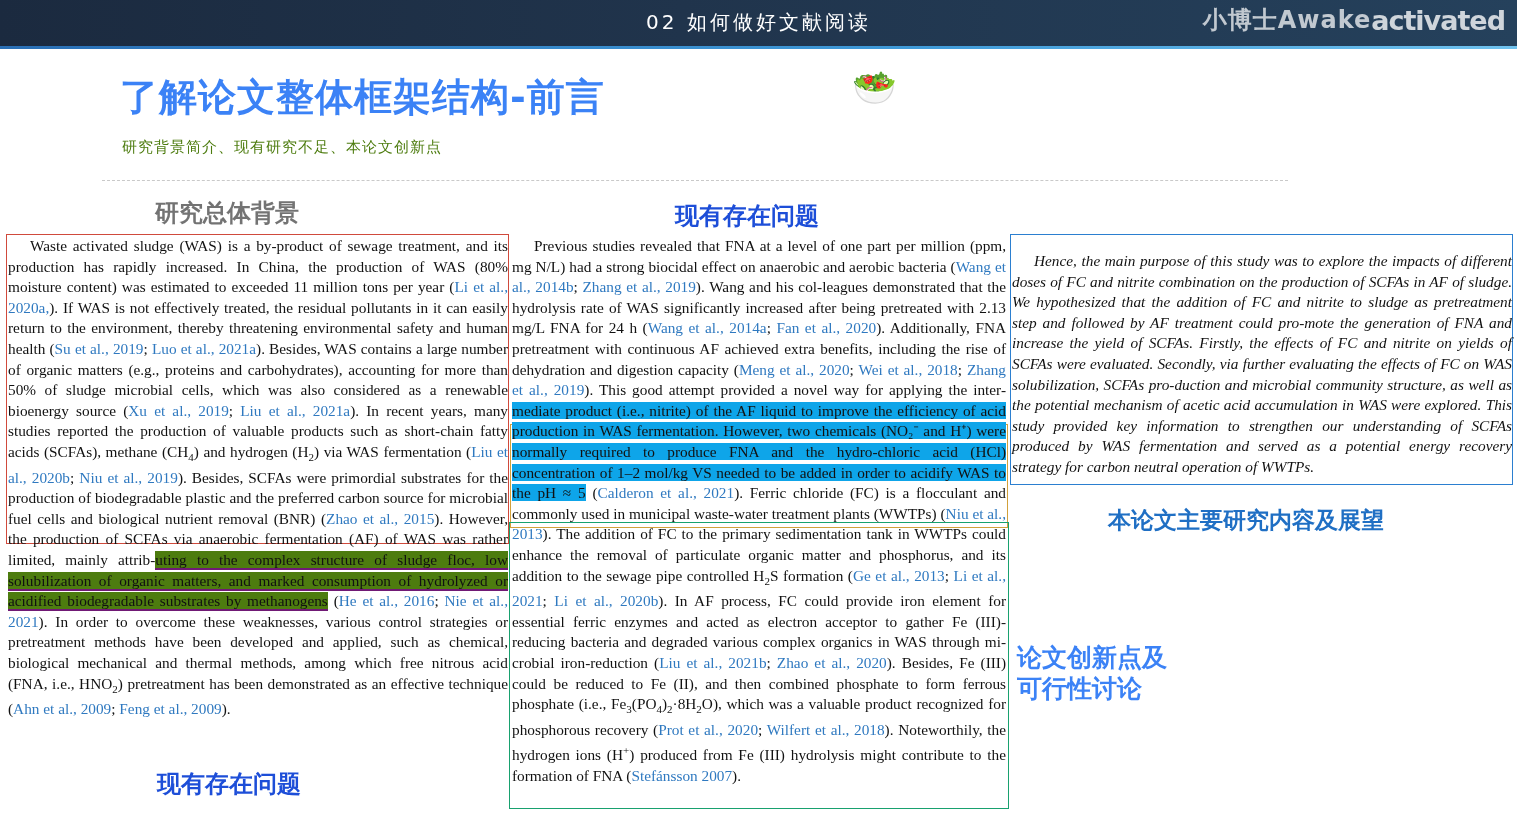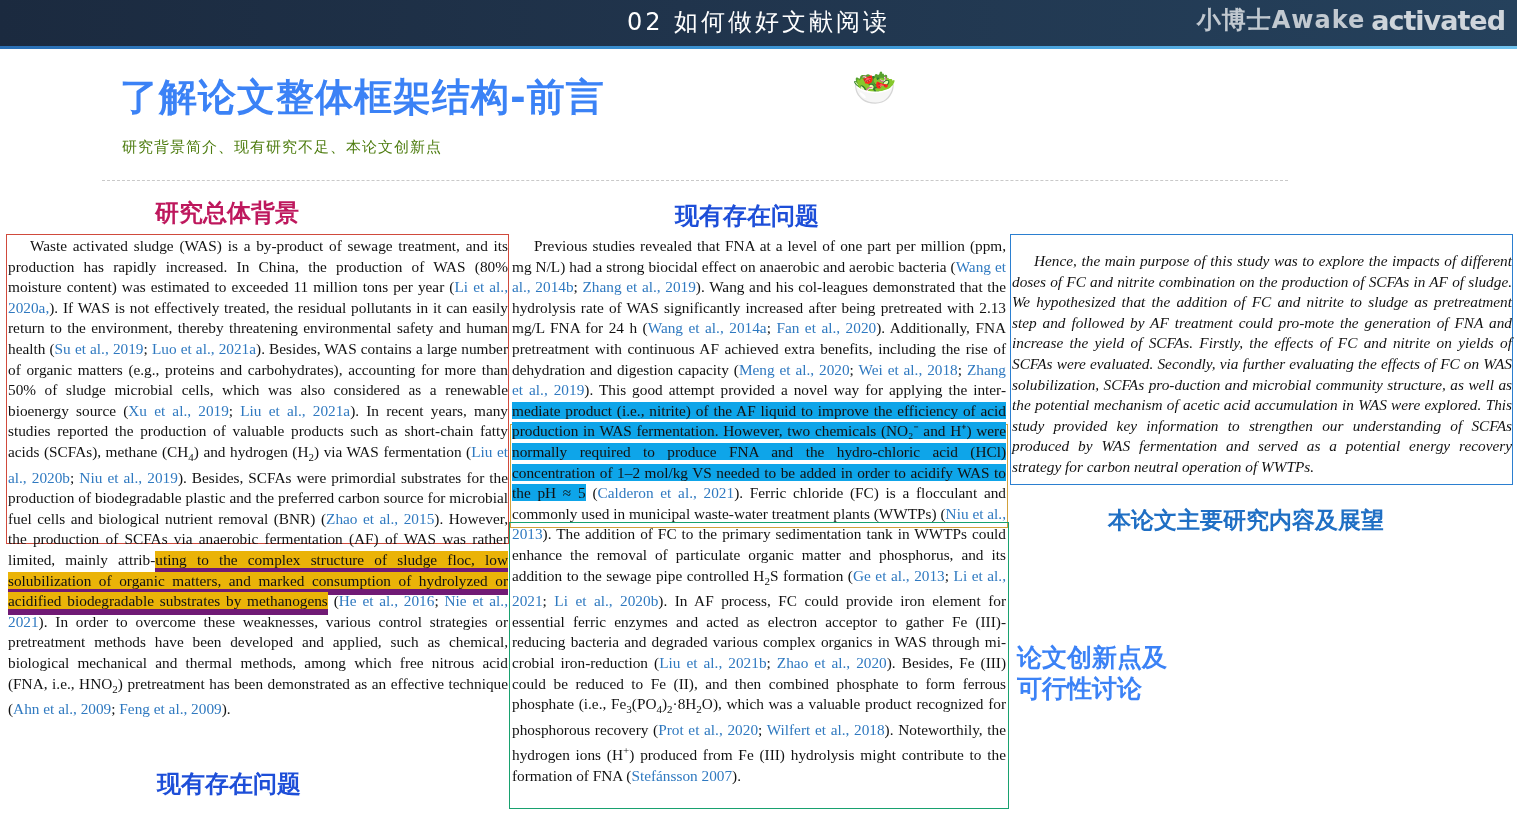--- a/index.html
+++ b/index.html
@@ -22,36 +22,35 @@
     width: 1517px; height: 48px;
     background: linear-gradient(90deg,#1b2a3f 0%, #20344c 45%, #25415c 100%);
   }
   .banner-title {
     position: absolute;
     left: 0; top: 0;
     width: 1517px;
     text-align: center;
     line-height: 44px;
     color: #ffffff;
-    font-size: 24px;
+    font-size: 20px;
     letter-spacing: 3px;
     font-family: "DejaVu Sans", sans-serif;
   }
   .banner-underline {
     position: absolute;
     left: 0; top: 46px;
     width: 1517px; height: 3px;
     background: linear-gradient(90deg,#2a6fb5 0%, #3f9ad8 60%, #6fc2ee 100%);
   }
   .watermark {
     position: absolute;
     right: 12px; top: 4px;
     display: flex;
     align-items: center;
-    gap: 6px;
     color: rgba(255,255,255,0.72);
     font-size: 24px;
     font-weight: bold;
     font-family: "DejaVu Sans", sans-serif;
     letter-spacing: 1px;
   }
   .watermark .bili {
     font-size: 27px;
     letter-spacing: -1px;
     color: rgba(255,255,255,0.78);
@@ -88,21 +87,21 @@
     border-top: 1px dashed #c9c9c9;
   }
 
   
   .anno {
     position: absolute;
     font-weight: bold;
     font-family: "DejaVu Sans", sans-serif;
     white-space: pre-line;
   }
-  .anno-red   { color: #be185d; font-size: 24px; }
+  .anno-red   { color: #737373; font-size: 24px; }
   .anno-gold  { color: #1d4ed8; font-size: 24px; }
   .anno-blue  { color: #1f6fc4; font-size: 23px; }
 
   #anno-bg     { left: 155px; top: 197px; }
   #anno-gap-1  { left: 675px; top: 200px; }
   #anno-gap-2  { left: 157px; top: 768px; }
   #anno-aim    { left: 1108px; top: 505px; }
   #anno-novel  { left: 1017px; top: 642px; line-height: 1.25; color:#3b82f6; font-size: 25px;}
 
   
@@ -111,22 +110,22 @@
     font-family: "Liberation Serif", serif;
     font-size: 15.3px;
     line-height: 20.6px;
     text-align: justify;
     color: #111111;
     box-sizing: border-box;
   }
   .col p { margin: 0; text-indent: 22px; }
   .ref { color: #2f79c0; }
   .hl-yellow {
-    background: #eab308;
-    border-bottom: 6px solid #701a75;
+    background: #4d7c0f;
+    border-bottom: 2px solid #701a75;
   }
   .hl-yellow2 {
     background: #0ea5e9;
   }
 
   
   .box-red {
     position: absolute;
     border: 1.5px solid #d04a3c;
     box-sizing: border-box;

